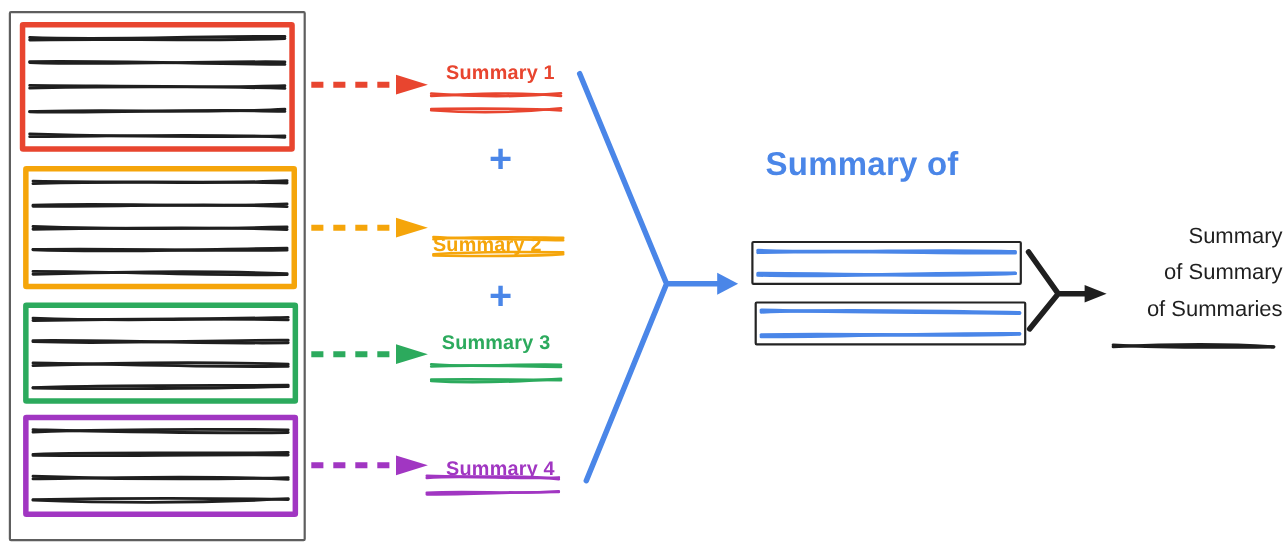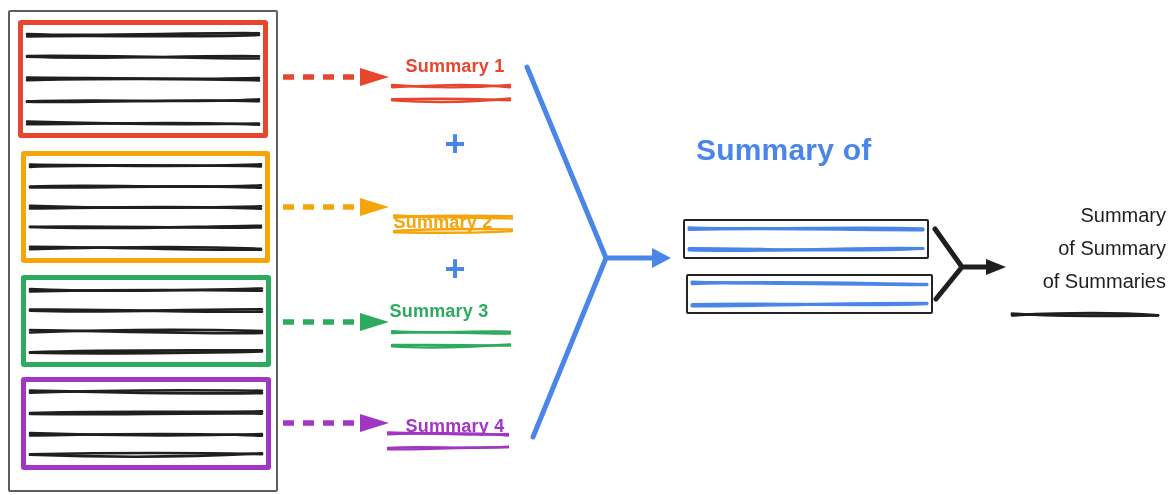--- a/index.html
+++ b/index.html
@@ -26,21 +26,21 @@
   .scrib path{stroke:currentColor;fill:none;stroke-linecap:round;}
   .sc1{left:388px;top:81px;width:126px;height:24px;}
   .sc2{left:390px;top:212px;width:126px;height:24px;}
   .sc3{left:388px;top:327px;width:126px;height:24px;}
   .sc4{left:384px;top:429px;width:128px;height:24px;}
   .underline{left:1008px;top:306px;width:154px;height:16px;}
 
   
   .slabel{width:150px;text-align:center;font-size:18px;font-weight:600;letter-spacing:.2px;}
   .s1{left:380px;top:56px;}  .s2{left:368px;top:185px;margin-top:27px;}
-  .s3{left:364px;top:301px;} .s4{left:380px;top:416px;}
+  .s3{left:376px;top:301px;} .s4{left:380px;top:416px;}
 
   .plus{font-size:36px;font-weight:700;color:var(--blue);
         transform:translate(-50%,-50%);line-height:1;}
   .p1{left:455px;top:144px;} .p2{left:455px;top:269px;}
 
   
   .title{left:696px;top:130px;width:220px;text-align:left;font-size:30px;
          font-weight:700;color:var(--blue);line-height:40px;letter-spacing:.2px;}
   .obox{border:2px solid var(--box-border);border-radius:2px;box-sizing:border-box;background:#fff;}
   .ob1{left:683px;top:219px;width:246px;height:40px;}

